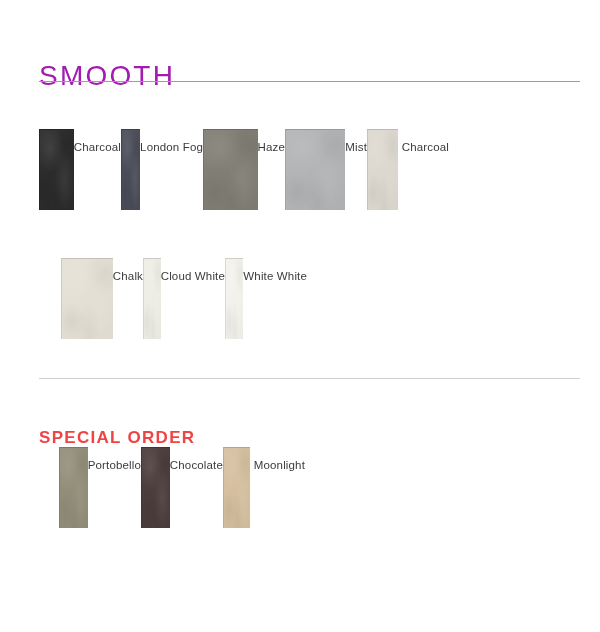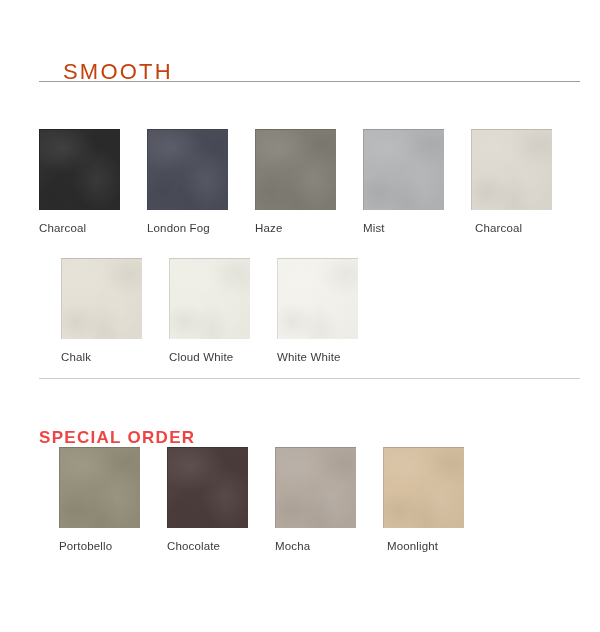--- a/index.html
+++ b/index.html
@@ -20,27 +20,26 @@
     position: relative;
     width: 600px;
     height: 632px;
   }
 
   
   .section-title {
     position: absolute;
     left: 39px;
     top: 44px;
-    font-size: 22px;
+    font-size: 28px;
     font-weight: 400;
     letter-spacing: 2.2px;
-    color: #c2410c;
+    color: #a21caf;
     line-height: 26px;
     white-space: nowrap;
-    margin-left: 24px;
   }
 
   
   .sub-title {
     position: absolute;
     left: 39px;
     top: 415px;
     font-size: 17px;
     font-weight: 700;
     letter-spacing: 1.3px;
@@ -66,23 +65,23 @@
     left: 39px;
     display: flex;
     flex-direction: row;
     align-items: flex-start;
   }
   .row.row-1 { top: 129px; }
   .row.row-2 { top: 258px; margin-left: 22px; }
   .row.row-3 { top: 447px; margin-left: 20px; }
 
   .swatch-cell {
-    width: 108px;
+    width: 82px;
     display: flex;
-    flex-direction: column;
+    flex-direction: row;
     align-items: flex-start;
   }
 
   .swatch {
     position: relative;
     width: 81px;
     height: 81px;
     box-sizing: border-box;
     border-top: 1px solid rgba(0,0,0,0.14);
     border-left: 1px solid rgba(0,0,0,0.10);
@@ -174,22 +173,18 @@
   <div class="row row-3">
       <div class="swatch-cell">
         <div class="swatch" style="background-color: rgb(147, 142, 121);"></div>
         <div class="swatch-label">Portobello</div>
       </div>
       <div class="swatch-cell">
         <div class="swatch" style="background-color: rgb(75, 61, 60);"></div>
         <div class="swatch-label">Chocolate</div>
       </div>
       <div class="swatch-cell">
-        <div class="swatch" style="background-color: rgb(179, 169, 159);"></div>
-        <div class="swatch-label">Mocha</div>
-      </div>
-      <div class="swatch-cell">
         <div class="swatch" style="background-color: rgb(213, 191, 159);"></div>
         <div class="swatch-label indented">Moonlight</div>
       </div>
     </div>
 
 </div>
 
 </body></html>

